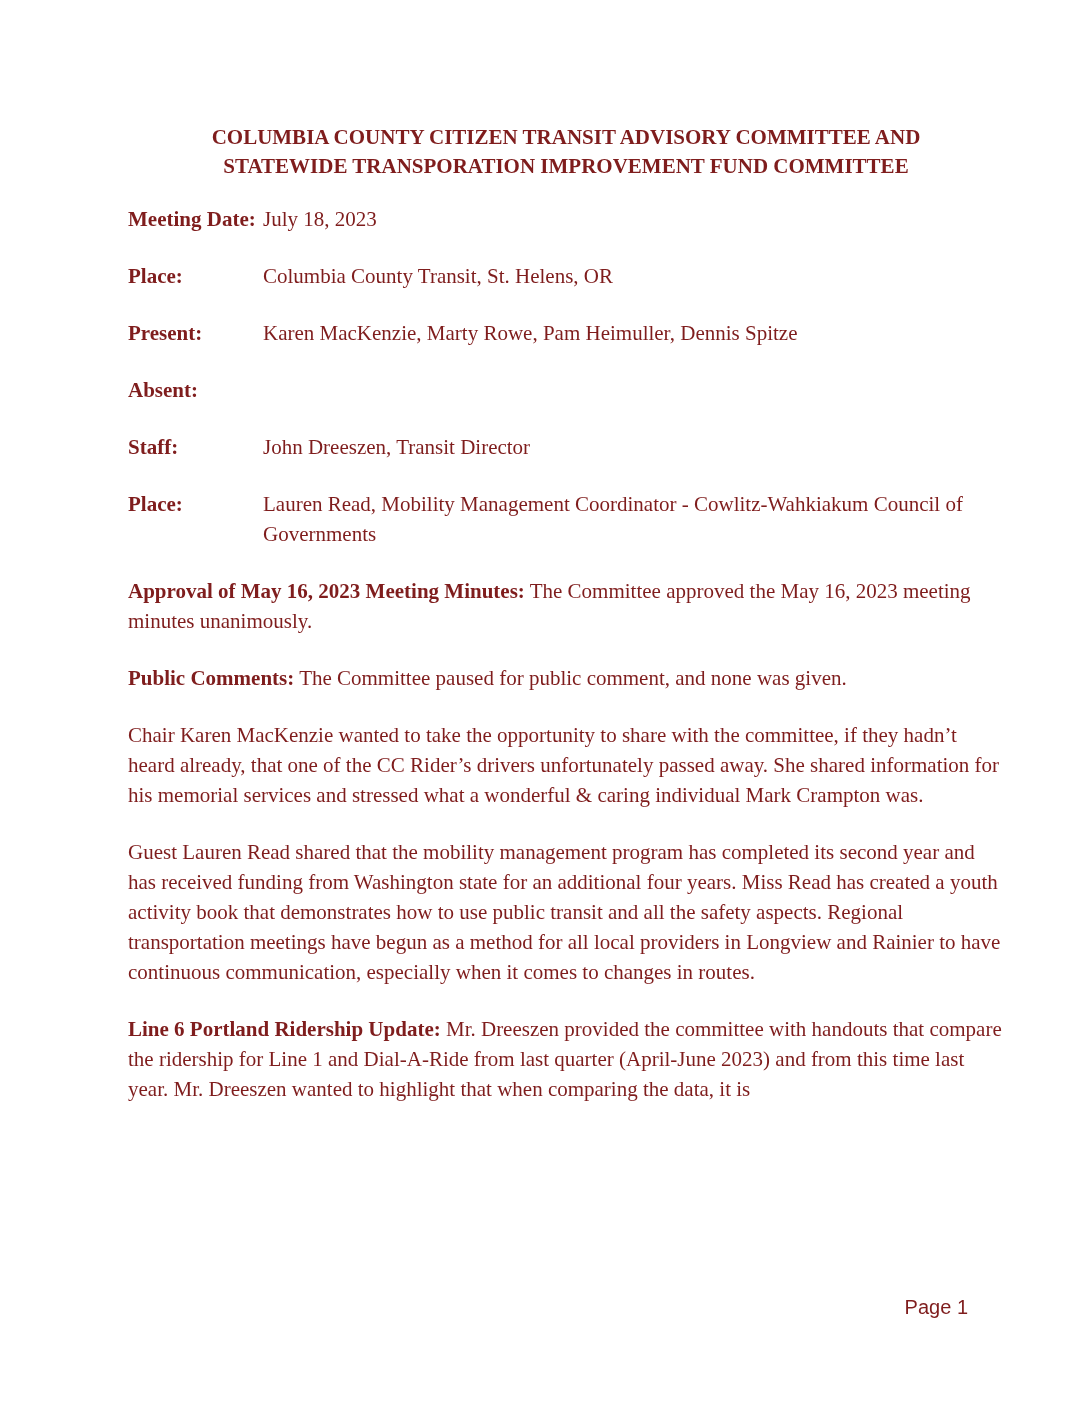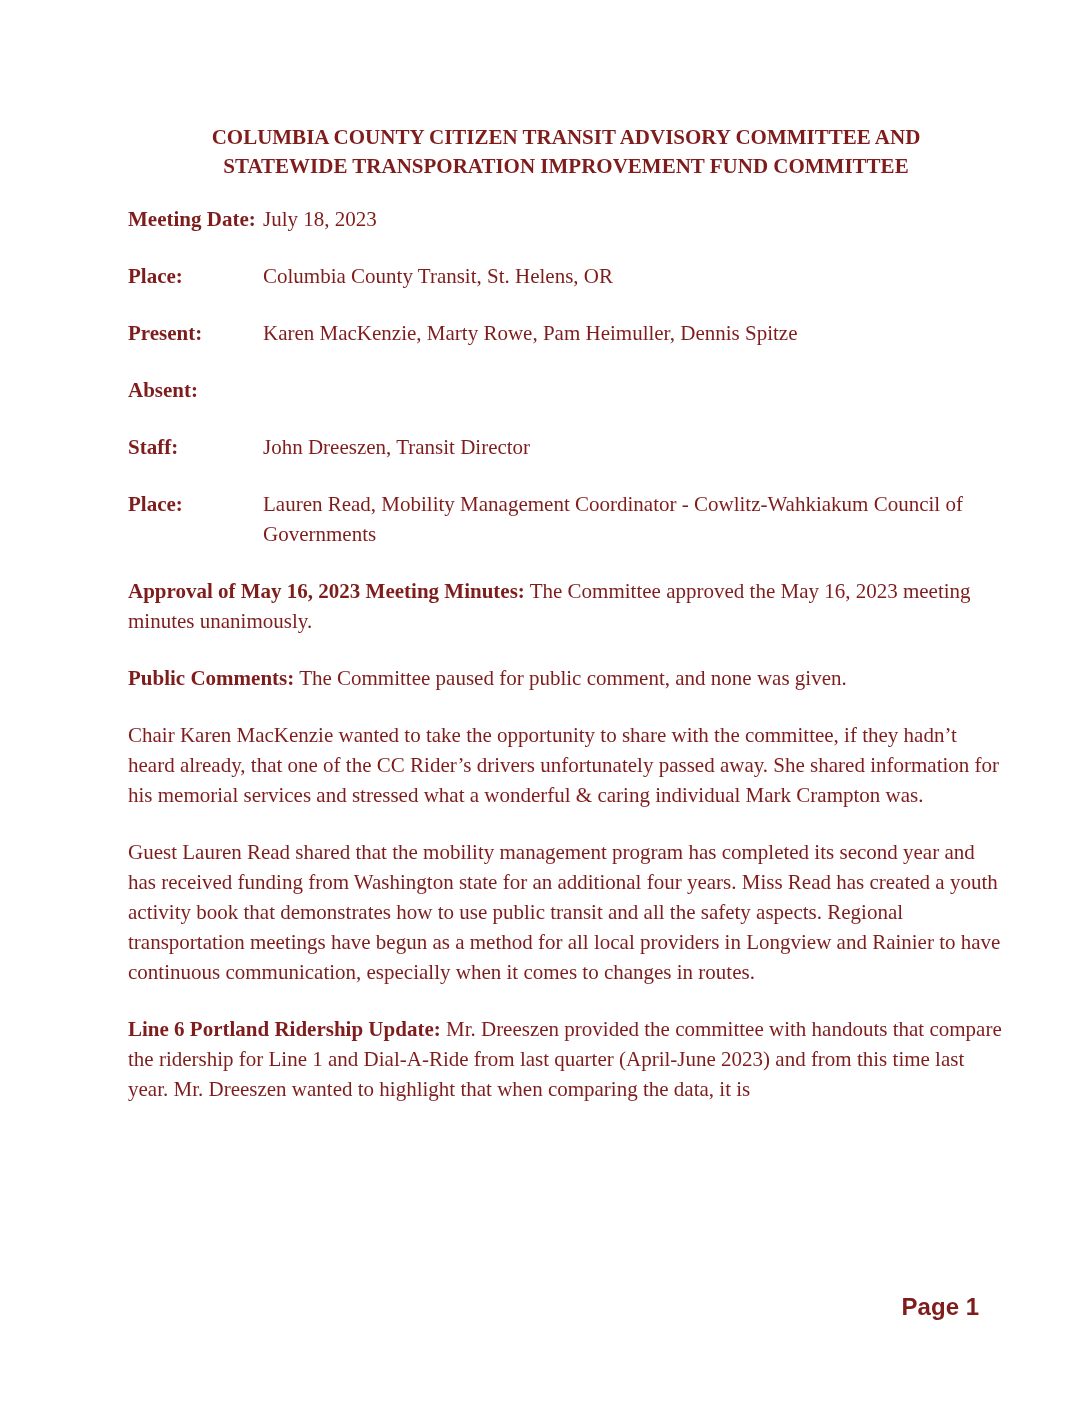--- a/index.html
+++ b/index.html
@@ -42,24 +42,24 @@
   }
   .para {
     margin: 0 0 27px 0;
   }
   .lead {
     font-weight: bold;
   }
   .footer {
     position: absolute;
     top: 1295px;
-    right: 109px;
+    right: 120px;
     font-family: "Liberation Sans", "DejaVu Sans", sans-serif;
-    font-size: 24px;
-    font-weight: bold;
+    font-size: 20px;
+    font-weight: normal;
     line-height: 24px;
   }
 </style>
 </head>
 <body>
 
 <div class="page">
 
   <div class="title-block">
     <div class="title-line">COLUMBIA COUNTY CITIZEN TRANSIT ADVISORY COMMITTEE AND</div>

